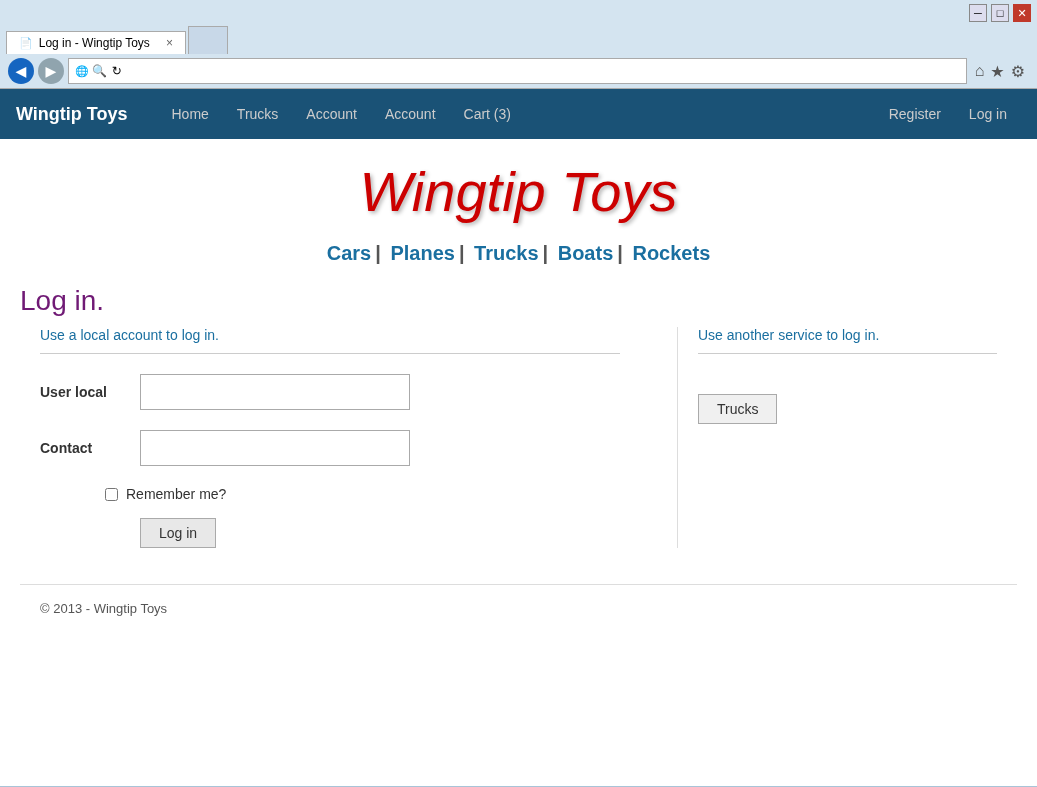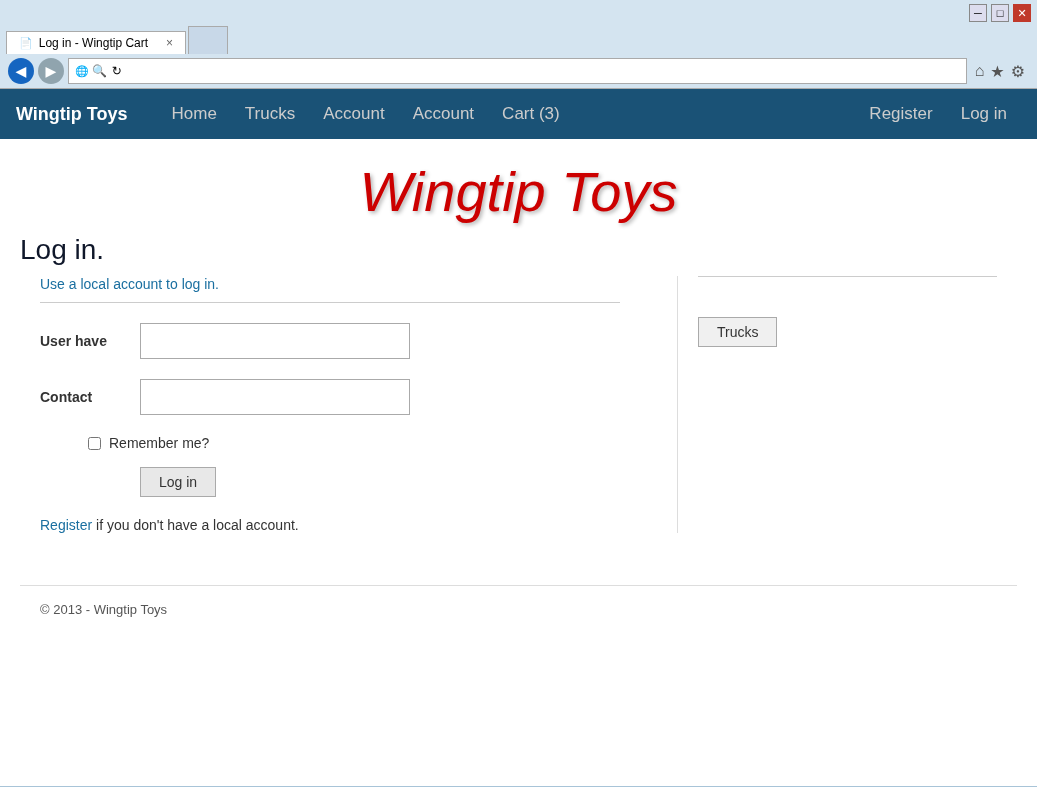--- a/index.html
+++ b/index.html
@@ -111,21 +111,21 @@
       gap: 0;
       flex: 1;
     }
     .navbar-link {
       color: #ccc;
       text-decoration: none;
       padding: 0 14px;
       height: 50px;
       display: flex;
       align-items: center;
-      font-size: 17px;
+      font-size: 14px;
     }
     .navbar-right {
       display: flex;
       gap: 0;
       margin-left: auto;
     }
     .navbar-right .navbar-link { color: #ccc; }
 
     
     .page-content {
@@ -170,21 +170,21 @@
       padding-right: 40px;
     }
     .login-right {
       width: 320px;
       padding-left: 20px;
       border-left: 1px solid #ddd;
     }
 
     .page-heading {
       font-size: 28px;
-      color: #0f172a;
+      color: #701a75;
       font-weight: normal;
       margin-bottom: 10px;
     }
     .section-label {
       color: #1a6fa0;
       font-size: 14px;
       margin-bottom: 10px;
     }
     .divider {
       border: none;
@@ -208,21 +208,21 @@
       height: 36px;
       border: 1px solid #aaa;
       padding: 4px 8px;
       font-size: 14px;
     }
 
     .remember-row {
       display: flex;
       align-items: center;
       gap: 8px;
-      margin-left: 48px;
+      margin-left: 65px;
       margin-bottom: 16px;
     }
     .remember-label { font-size: 14px; color: #333; }
 
     .login-btn {
       margin-left: 100px;
       padding: 6px 18px;
       background: #e8e8e8;
       border: 1px solid #aaa;
       font-size: 14px;
@@ -248,36 +248,36 @@
       cursor: pointer;
       color: #333;
       margin-top: 20px;
     }
 
     .footer {
       border-top: 1px solid #ddd;
       padding: 16px 20px;
       font-size: 13px;
       color: #555;
-      margin-top: 52px;
+      margin-top: 36px;
     }
   </style>
 </head>
 <body>
 
 <div class="browser-chrome">
   <div class="title-bar">
     <div class="title-bar-btn">─</div>
     <div class="title-bar-btn">□</div>
     <div class="title-bar-btn close">✕</div>
   </div>
   <div class="tab-bar">
     <div class="tab">
       <span class="tab-icon">📄</span>
-      <span>Log in - Wingtip Cart</span>
+      <span>Log in - Wingtip Toys</span>
       <span class="tab-close">×</span>
     </div>
     <div class="tab-placeholder"></div>
   </div>
   <div class="address-bar">
     <div class="nav-btn">◀</div>
     <div class="nav-btn fwd">▶</div>
     <div class="url-box">
       <span class="url-icon">🌐</span>
       <span>🔍</span>
@@ -305,52 +305,57 @@
     <div class="navbar-right">
       <a class="navbar-link" href="#">Register</a>
       <a class="navbar-link" href="#">Log in</a>
     </div>
   </nav>
 
   <div class="page-content">
 
     <div class="site-title">Wingtip Toys</div>
 
+    <div class="category-links">
+      <a class="category-link" href="#">Cars</a><span class="category-sep">|</span>
+      <a class="category-link" href="#">Planes</a><span class="category-sep">|</span>
+      <a class="category-link" href="#">Trucks</a><span class="category-sep">|</span>
+      <a class="category-link" href="#">Boats</a><span class="category-sep">|</span>
+      <a class="category-link" href="#">Rockets</a>
+    </div>
 
     <h2 class="page-heading">Log in.</h2>
 
     <div class="login-container">
 
       <div class="login-left">
         <p class="section-label">Use a local account to log in.</p>
         <hr class="divider">
 
         <div class="form-row">
-          <label class="form-label">User have</label>
+          <label class="form-label">User local</label>
           <input type="text" class="form-input" style="">
         </div>
 
         <div class="form-row">
           <label class="form-label">Contact</label>
           <input type="password" class="form-input" style="">
         </div>
 
         <div class="remember-row">
           <input type="checkbox" style="">
           <label class="remember-label">Remember me?</label>
         </div>
 
         <button class="login-btn">Log in</button>
 
-        <div class="register-link-row">
-          <a class="register-link" href="#">Register</a><span> if you don't have a local account.</span>
-        </div>
       </div>
 
       <div class="login-right">
+        <p class="section-label">Use another service to log in.</p>
         <hr class="divider">
         <button class="google-btn">Trucks</button>
       </div>
     </div>
 
     <div class="footer">
       <span>© 2013 - Wingtip Toys</span>
     </div>
   </div>
 </div>

